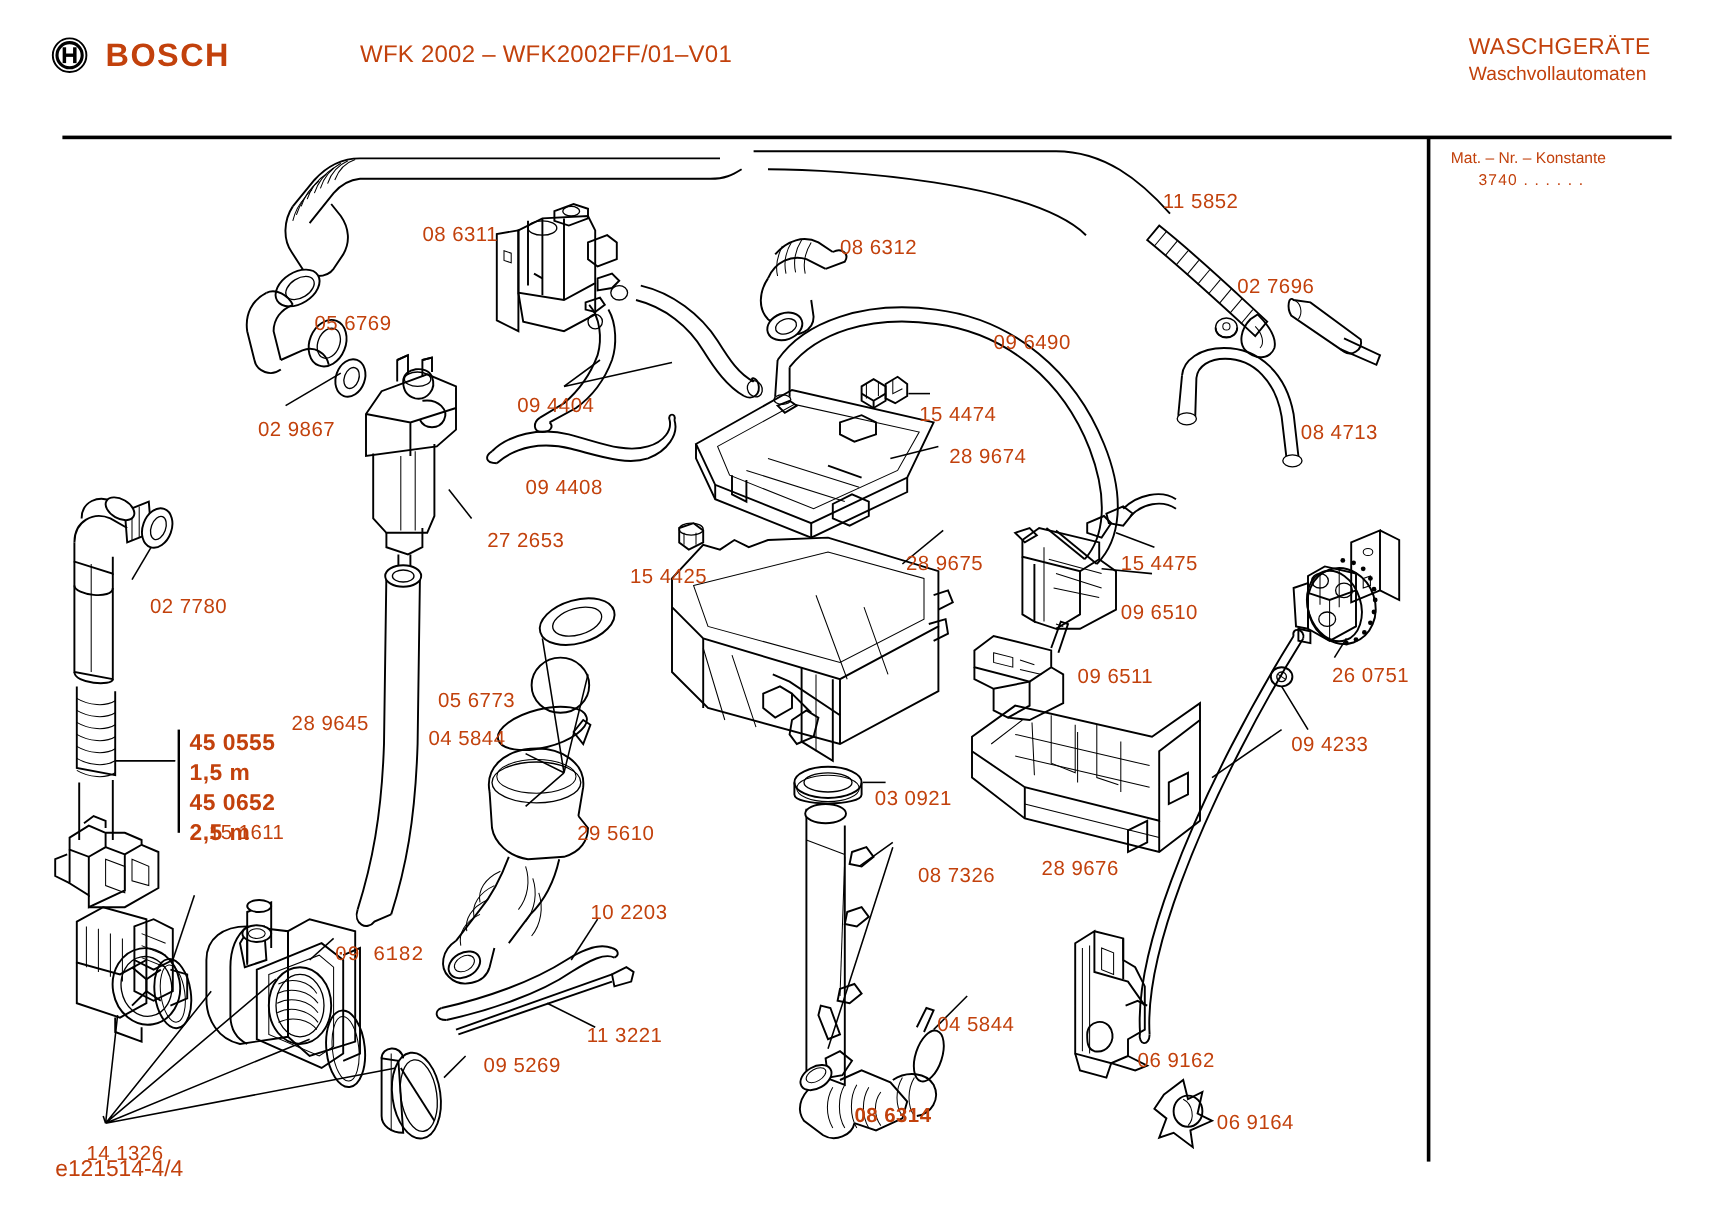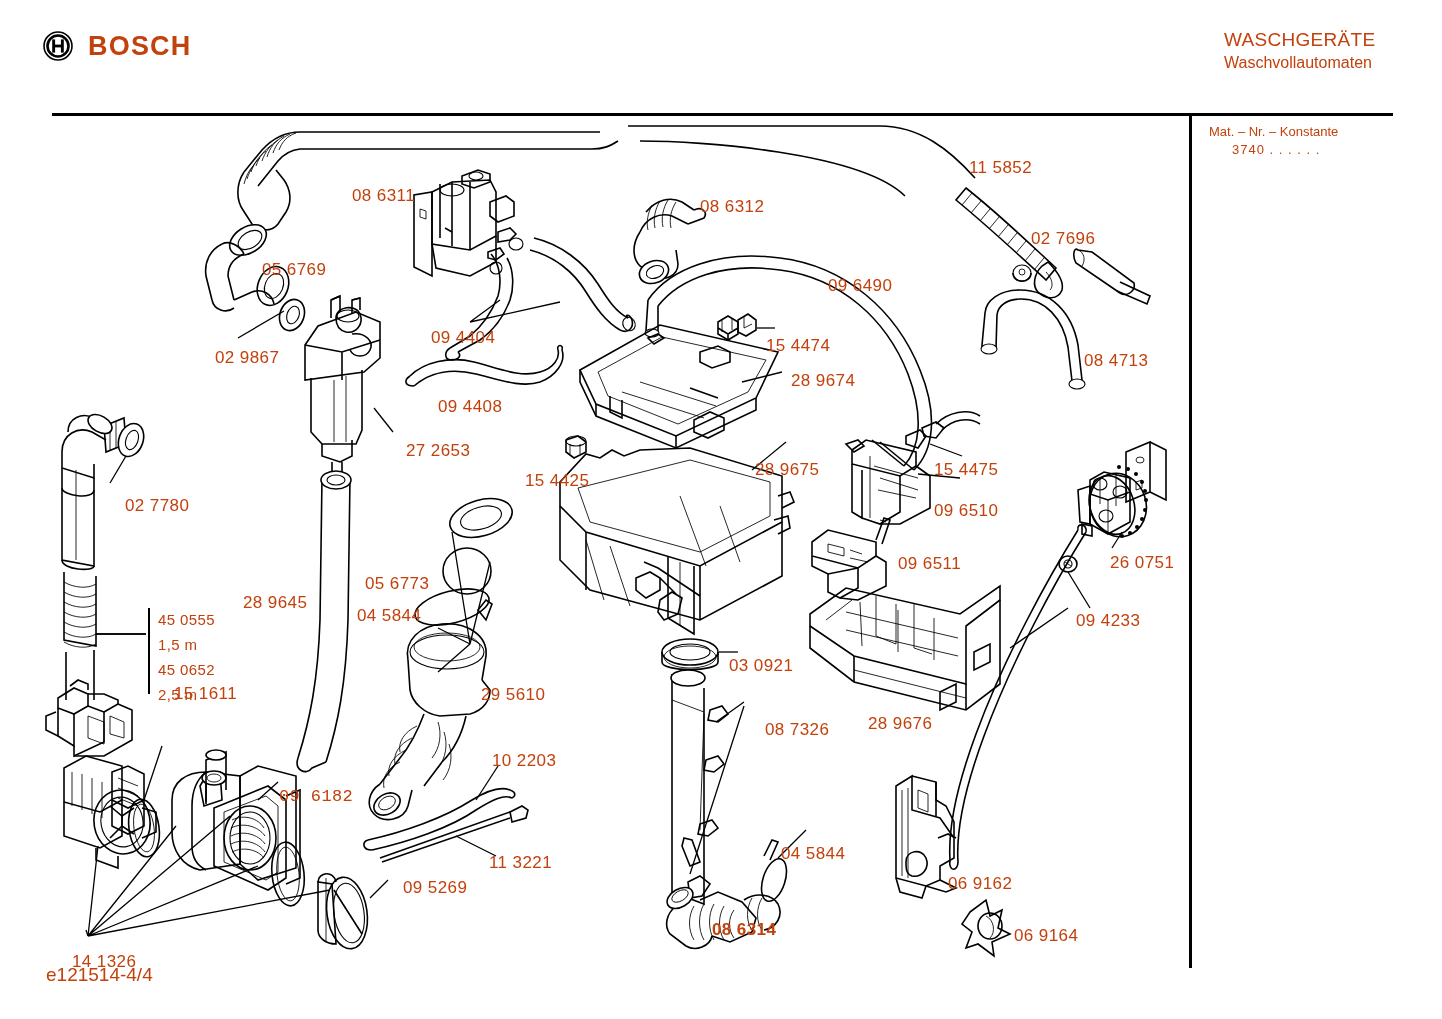--- a/index.html
+++ b/index.html
@@ -112,24 +112,25 @@
   
   .lbl {
     position: absolute;
     font-size: 17px;
     line-height: 21px;
     white-space: nowrap;
     letter-spacing: 0.4px;
   }
   .lbl-stack {
     position: absolute;
-    font-size: 15px;
+    font-size: 19px;
     line-height: 25px;
     white-space: nowrap;
     letter-spacing: 0.4px;
+    font-weight: bold;
   }
   .lbl-stack .row { display: block; }
 
   
   .stack-bracket {
     position: absolute;
     left: 148px;
     top: 608px;
     width: 2px;
     height: 86px;
@@ -161,20 +162,21 @@
   <div class="brand-mark">
     <svg width="32" height="32" viewBox="0 0 32 32">
       <circle cx="16" cy="16" r="14" fill="#fff" stroke="#000" stroke-width="1.6"></circle>
       <circle cx="16" cy="16" r="10.5" fill="#fff" stroke="#000" stroke-width="2.6"></circle>
       <rect x="10.2" y="9.4" width="2.9" height="13.2" fill="#000"></rect>
       <rect x="18.9" y="9.4" width="2.9" height="13.2" fill="#000"></rect>
       <rect x="11.5" y="14.6" width="9" height="2.8" fill="#000"></rect>
     </svg>
   </div>
   <div class="brand-name">BOSCH</div>
+  <div class="model-title">WFK 2002 – WFK2002FF/01–V01</div>
   <div class="dept-title">WASCHGERÄTE</div>
   <div class="dept-sub">Waschvollautomaten</div>
 
   <div class="rule-top"></div>
   <div class="rule-vert"></div>
 
   <div class="matnr-line1">Mat. – Nr. – Konstante</div>
   <div class="matnr-line2">3740  .  .    .   .   .   .</div>
 
   <div class="sheet-id">e121514-4/4</div>

